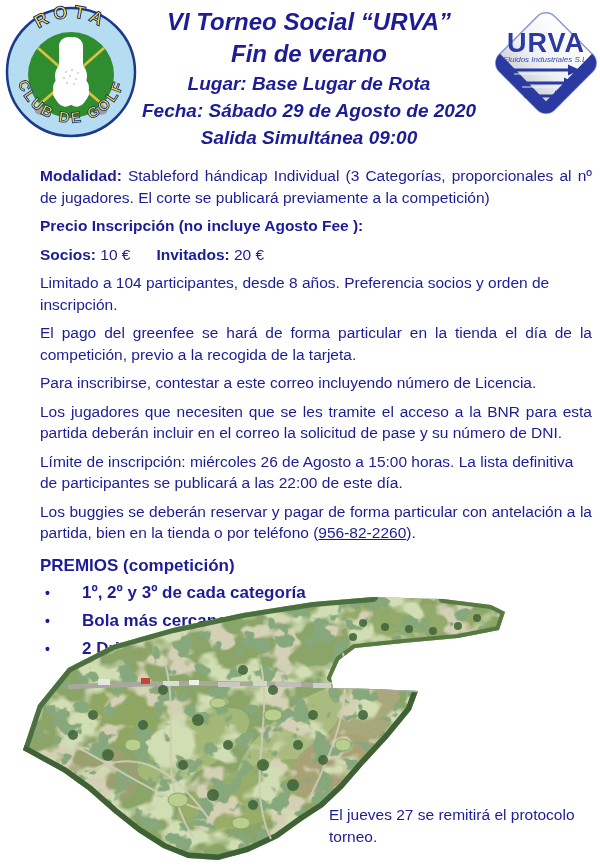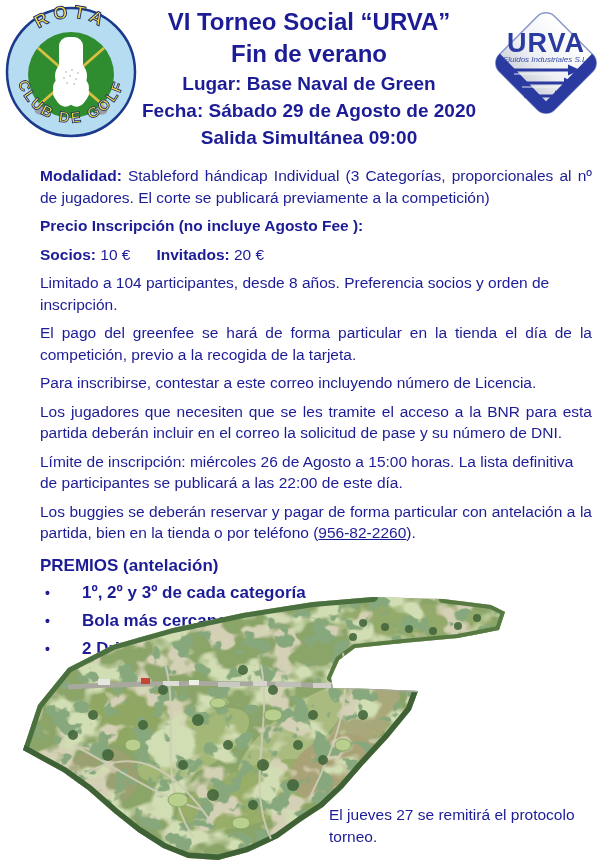--- a/index.html
+++ b/index.html
@@ -5,21 +5,21 @@
   html,body { margin:0; padding:0; background:#ffffff; }
   .flyer {
     position:relative; width:600px; height:867px; overflow:hidden;
     background:#ffffff; color:#1c1c96;
     font-family:"Liberation Sans", sans-serif;
   }
   
   .header { display:flex; align-items:flex-start; }
   .logo-left { width:142px; flex:0 0 142px; padding:4px 0 0 4px; box-sizing:border-box; }
   .logo-right { width:142px; flex:0 0 142px; padding-top:0; box-sizing:border-box; }
-  .head-center { flex:1 1 auto; padding-top:6px; }
+  .head-center { flex:1 1 auto; padding-top:6px;font-style:italic; }
   .title1, .title2 { font-size:24px; font-weight:bold; line-height:32px; text-align:center; white-space:nowrap; }
   .subline { font-size:19px; font-weight:bold; line-height:27px; text-align:center; white-space:nowrap; }
   
   .body-text { padding:14px 8px 0 8px; font-size:15.5px; line-height:21.5px;margin-left:32px; }
   .para { margin:7px 0; }
   .para:first-child { margin-top:0; }
   .just { text-align:justify; }
   .bold { font-weight:bold; }
   .fees-gap { display:inline-block; width:26px; }
   .phone { text-decoration:underline; cursor:pointer; }
@@ -76,21 +76,21 @@
         </text>
         <text font-size="15" font-weight="bold" letter-spacing="2.5" fill="#f0d848" stroke="#1b2a6b" stroke-width="0.8">
           <textPath href="#arcBottom" startOffset="50%" text-anchor="middle">CLUB DE GOLF</textPath>
         </text>
       </svg>
     </div>
 
     <div class="head-center">
       <div class="title1">VI Torneo Social “URVA”</div>
       <div class="title2">Fin de verano</div>
-      <div class="subline">Lugar: Base Naval de Green</div>
+      <div class="subline">Lugar: Base Lugar de Rota</div>
       <div class="subline">Fecha: Sábado  29 de Agosto de 2020</div>
       <div class="subline">Salida Simultánea 09:00</div>
     </div>
 
     <div class="logo-right">
       <svg width="140" height="142" viewBox="0 0 140 142">
         <defs>
           <linearGradient id="silver" x1="0" y1="0" x2="0" y2="1">
             <stop offset="0" stop-color="#ffffff"></stop>
             <stop offset="0.55" stop-color="#eef0f3"></stop>
@@ -133,21 +133,21 @@
     <p class="para just">El pago del greenfee se hará de forma particular en la tienda el día de la competición, previo a la recogida de la tarjeta.</p>
 
     <p class="para">Para inscribirse, contestar a este correo incluyendo número de Licencia.</p>
 
     <p class="para just">Los jugadores que necesiten que se les tramite el acceso a la BNR para esta partida deberán incluir en el correo la solicitud de pase y su número de DNI.</p>
 
     <p class="para">Límite de inscripción: miércoles 26 de Agosto a 15:00 horas. La lista definitiva de participantes se publicará a las 22:00 de este día.</p>
 
     <p class="para just"><span>Los buggies se deberán reservar y pagar de forma particular con antelación a la partida, bien en la tienda o por teléfono (</span><span class="phone">956-82-2260</span><span>).</span></p>
 
-    <div class="premios-heading">PREMIOS (antelación)</div>
+    <div class="premios-heading">PREMIOS (competición)</div>
 
     <div class="bullet-row">
       <span class="bullet-dot">•</span>
       <span>1º, 2º y 3º de cada categoría</span>
     </div>
     <div class="bullet-row">
       <span class="bullet-dot">•</span>
       <span>Bola más cercana a bandera en todos los hoyos 3</span>
     </div>
     <div class="bullet-row">

